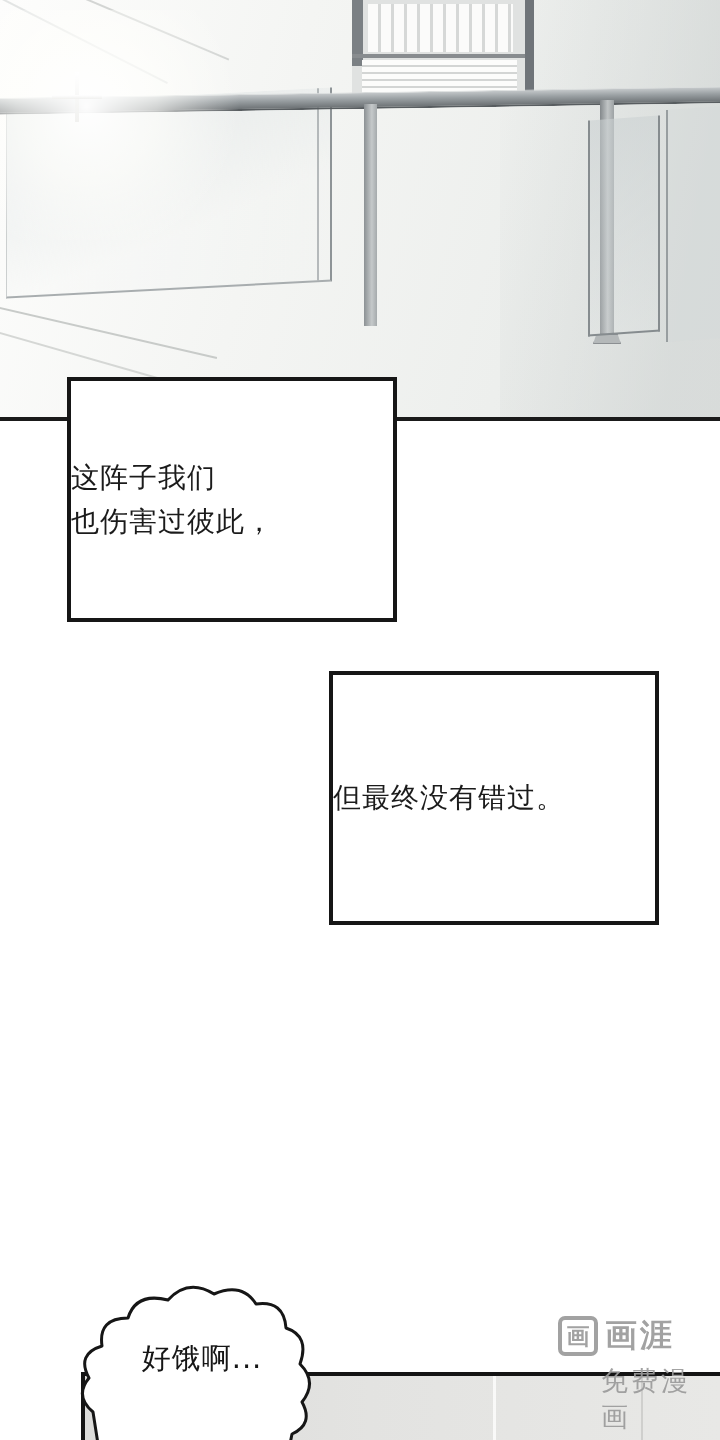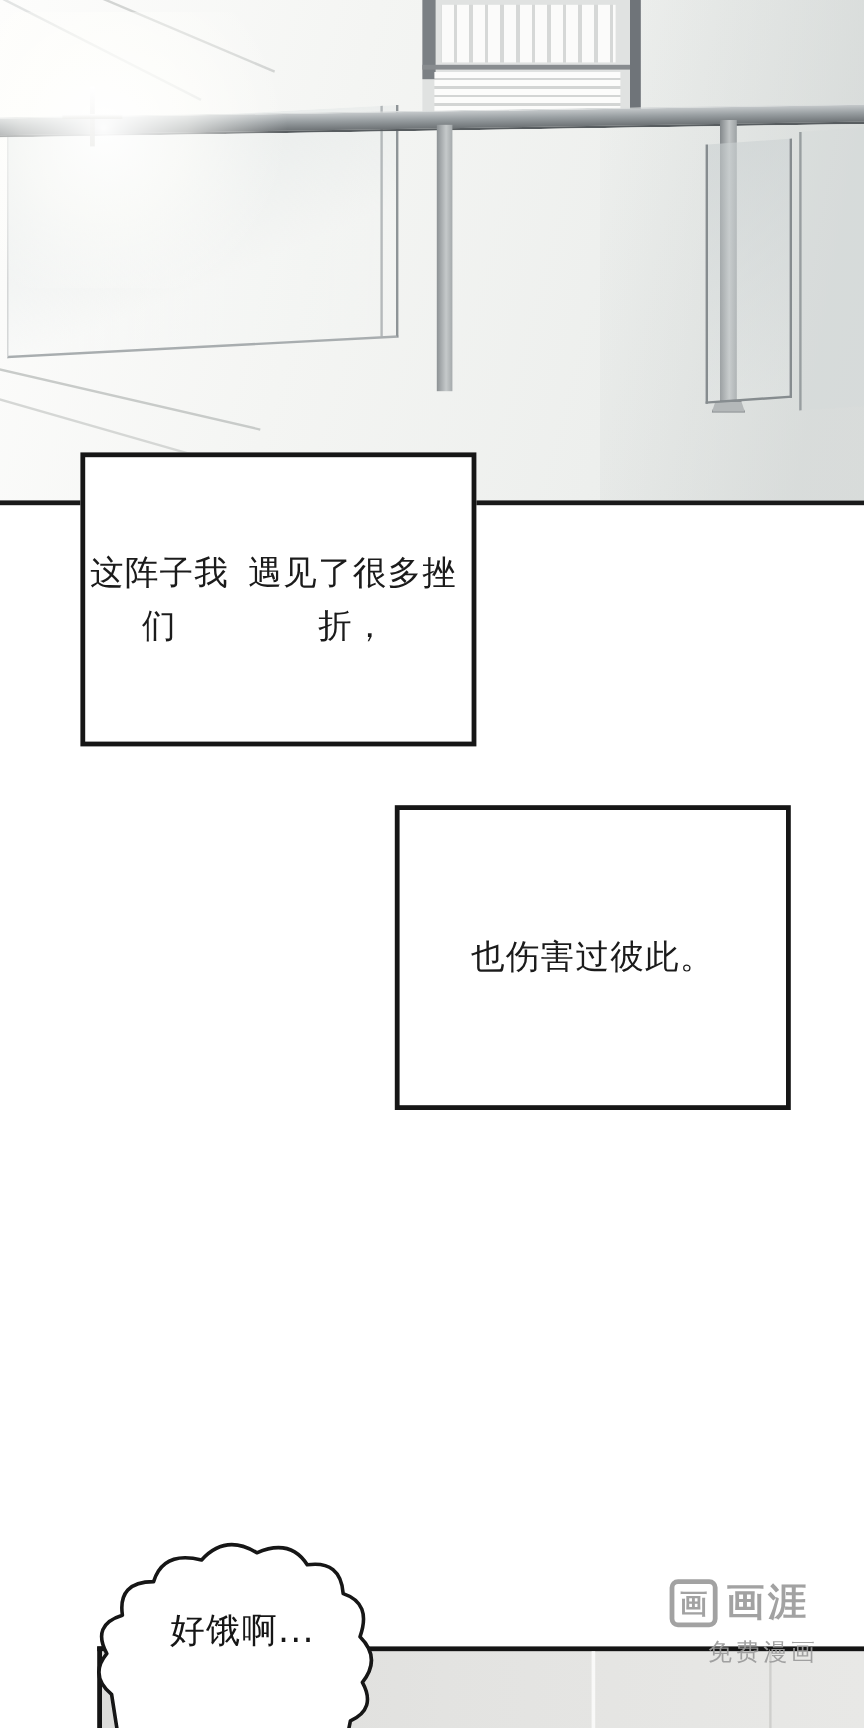--- a/index.html
+++ b/index.html
@@ -59,21 +59,21 @@
     border:2px solid #868c8f; border-top:none; }
   .glass-far-right { position:absolute; left:666px; top:108px; width:60px; height:232px;
     transform:skewY(-4deg); background:rgba(213,218,218,0.4); border-left:2px solid #989ea0; }
 
   .floor-line { position:absolute; height:2px; background:#c8cbc9; }
   .floor-line.f1 { left:-20px; top:330px; width:240px; transform:rotate(13deg); }
   .floor-line.f2 { left:-30px; top:352px; width:200px; transform:rotate(16deg); background:#d5d7d5; }
 
   
   .caption-box { position:absolute; background:#ffffff; border:4px solid #161616; z-index:5;
-    display:flex; flex-direction:row; justify-content:center; align-items:center;
+    display:flex; flex-direction:column; justify-content:center; align-items:flex-start;
     color:#1b1b1b; font-size:28px; line-height:1.55; letter-spacing:1px; text-align:center; }
   .caption-box-1 { left:67px;  top:377px; width:330px; height:245px; }
   .caption-box-2 { left:329px; top:671px; width:330px; height:254px; }
 
   
   .bottom-panel { position:absolute; left:81px; top:1372px; width:639px; height:68px;
     background:linear-gradient(90deg,#dcdcda 0%,#e3e3e1 45%,#e8e8e6 100%);
     border-top:4px solid #141414; border-left:4px solid #141414; z-index:2; }
   .door-seam-1 { position:absolute; left:408px; top:0; width:3px; height:100%; background:rgba(255,255,255,0.75); }
   .door-seam-2 { position:absolute; left:556px; top:0; width:2px; height:100%; background:#cfcfcd; }
@@ -82,21 +82,21 @@
   .speech-bubble-svg { position:absolute; left:78px; top:1282px; width:242px; height:162px; z-index:6; }
   .bubble-text { position:absolute; left:112px; top:1336px; width:180px; z-index:7;
     text-align:center; color:#161616; font-size:29px; line-height:1.52; letter-spacing:1px; }
 
   
   .watermark { position:absolute; left:558px; top:1314px; z-index:8; color:#9b9b9b; opacity:0.93; }
   .wm-row { display:flex; align-items:center; }
   .wm-logo { width:40px; height:40px; border:4px solid #9b9b9b; border-radius:7px;
     display:flex; align-items:center; justify-content:center; font-size:23px; font-weight:bold; }
   .wm-brand { font-size:32px; font-weight:bold; letter-spacing:3px; margin-left:7px; }
-  .wm-tagline { font-size:20px; letter-spacing:3px; margin-top:5px; margin-left:32px; }
+  .wm-tagline { font-size:27px; letter-spacing:3px; margin-top:5px; margin-left:43px; }
 </style>
 </head>
 <body>
 
 <div class="page">
 
   <div class="scene-panel">
     <div class="wall-shade-right"></div>
     <div class="ray r1"></div>
     <div class="ray r2"></div>
@@ -122,25 +122,25 @@
 
     <div class="floor-line f1"></div>
     <div class="floor-line f2"></div>
 
     <div class="light-glare"></div>
     <div class="sun-star"></div>
   </div>
 
   <div class="caption-box caption-box-1">
     <div>这阵子我们</div>
-    <div>遇见了很多挫折，</div>
+    <div>也伤害过彼此，</div>
   </div>
 
   <div class="caption-box caption-box-2">
-    <div>也伤害过彼此。</div>
+    <div>但最终没有错过。</div>
   </div>
 
   <div class="bottom-panel">
     <div class="door-seam-1"></div>
     <div class="door-seam-2"></div>
   </div>
 
   <svg class="speech-bubble-svg" viewBox="0 0 242 162" xmlns="http://www.w3.org/2000/svg">
     <path d="M 20 162 L 15 130
              Q -4 114 11 96

